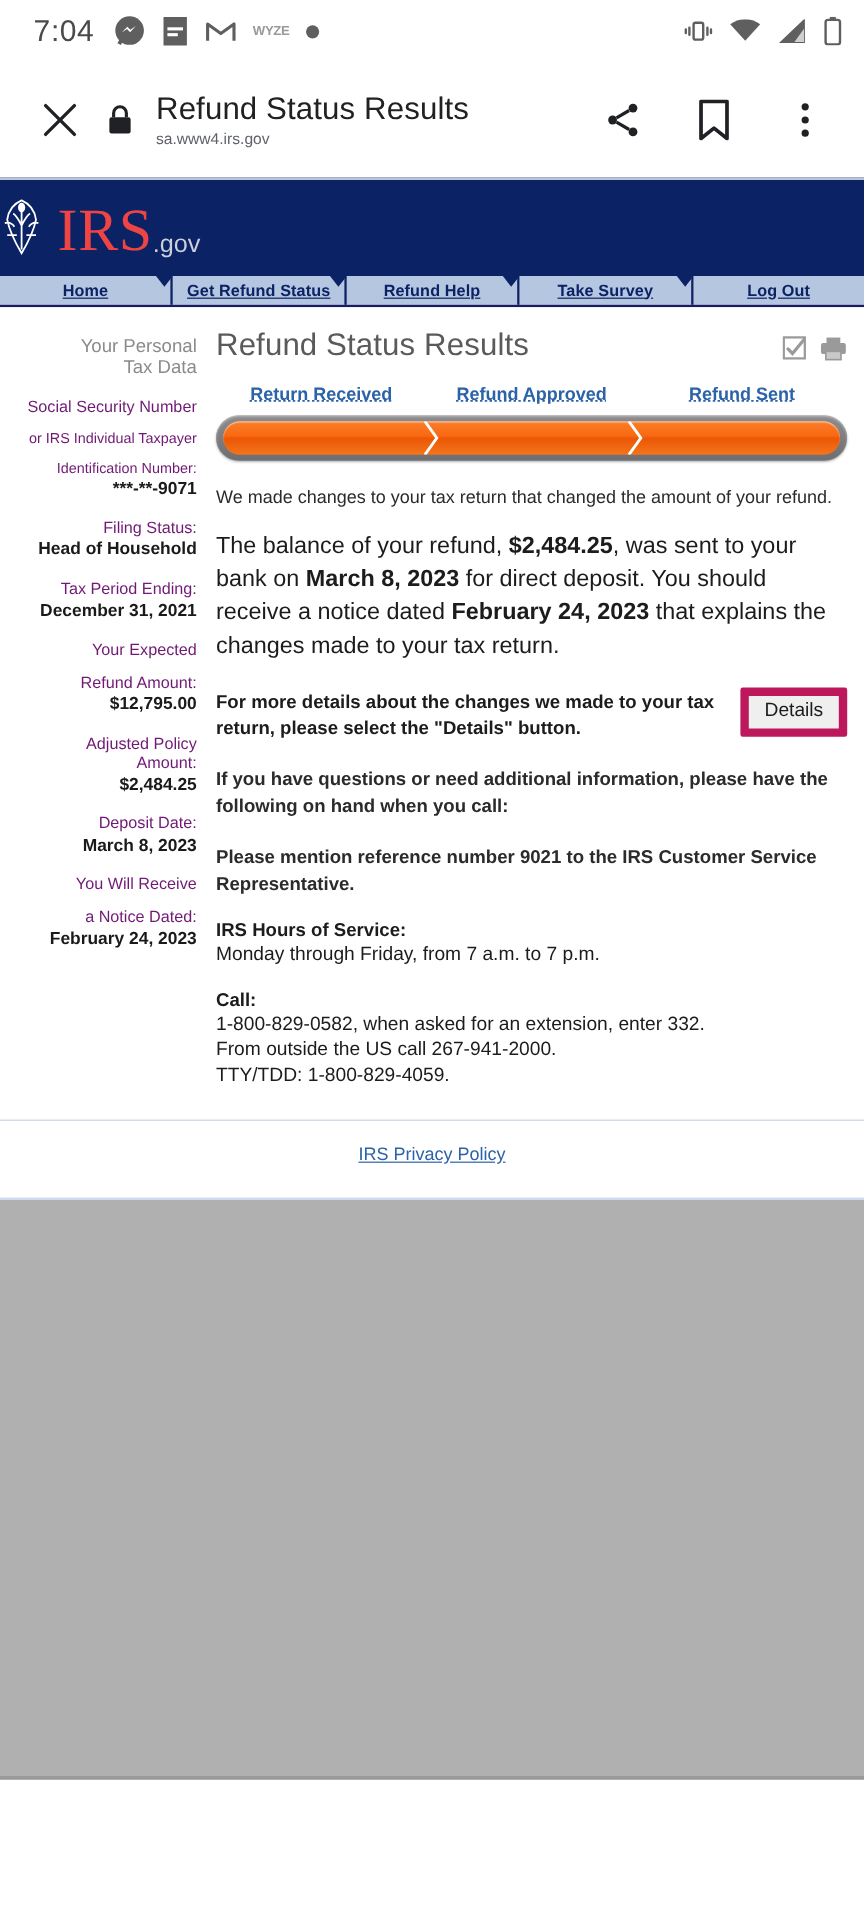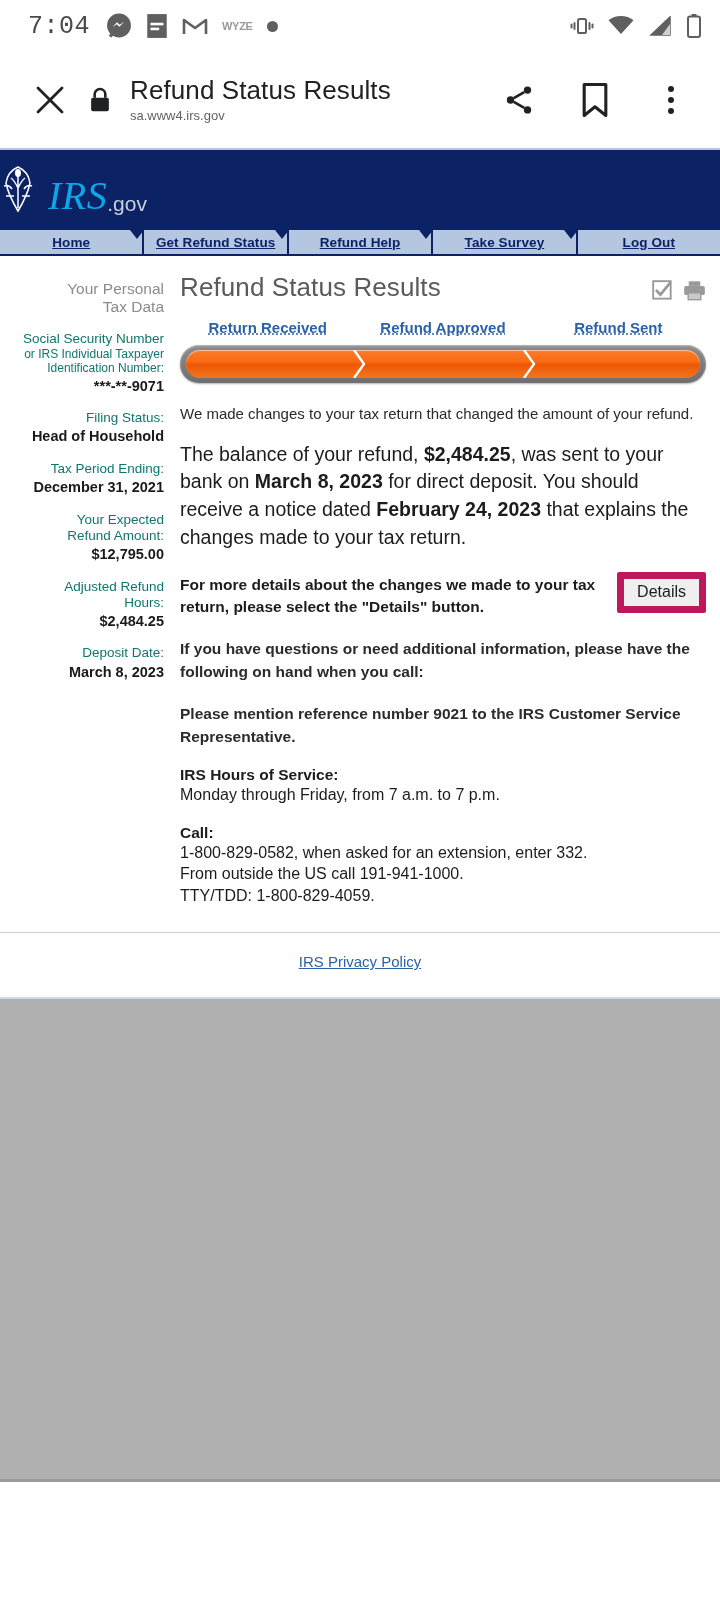--- a/index.html
+++ b/index.html
@@ -13,21 +13,21 @@
 
   
   .statusbar {
     height: 52px; width: 100%;
     display: flex; align-items: center;
     padding: 0 18px 0 28px;
     background: #ffffff;
   }
   .status-clock {
     font-size: 25px; color: #4a4a4a; letter-spacing: .5px;
-    font-family: Liberation Mono, monospace;
+    font-family: Liberation Sans, sans-serif;
   }
   .status-left-icons { display: flex; align-items: center; gap: 14px; margin-left: 16px; }
   .status-right-icons { margin-left: auto; display: flex; align-items: center; gap: 14px; }
   .sicon { display: inline-flex; align-items: center; justify-content: center; }
   .wyze-txt { font-size: 11px; color: #9a9a9a; letter-spacing: -.3px; font-weight: bold; }
   .dot-ic { width: 11px; height: 11px; border-radius: 50%; background: #5f5f5f; }
 
   
   .cct {
     height: 96px; display: flex; align-items: center;
@@ -46,22 +46,22 @@
   
   .webview { position: relative; background: #fff; }
   .irs-banner {
     height: 82px; background: #0b2265; position: relative;
     display: flex; align-items: center; padding-left: 0px;
     border-top: 2px solid #b9c4d8;
   }
   .irs-logo-wrap { display: flex; align-items: flex-end; margin-left: -6px; }
   .irs-seal { width: 48px; height: 52px; margin-right: 6px; }
   .irs-word {
-    font-family: "Liberation Serif", serif; font-size: 40px; color: #0ea5e9;
-    letter-spacing: .5px; line-height: 1; font-style: italic;
+    font-family: "Liberation Serif", serif; font-size: 50px; color: #ef4444;
+    letter-spacing: .5px; line-height: 1;
   }
   .irs-gov { font-family: "Liberation Sans", sans-serif; font-size: 21px; color: #c9cfdb; }
 
   .navbar {
     display: flex; height: 26px; background: #be185d;
     border-bottom: 2px solid #0b2265;
   }
   .navtab {
     flex: 1; background: #b4c6e0; position: relative;
     display: flex; align-items: center; justify-content: center;
@@ -78,21 +78,21 @@
     border-top: 9px solid #0b2265;
   }
   .navtab:last-child::before { display: none; }
 
   .page-body { display: flex; padding: 16px 0 0 0; background: #fff; }
 
   
   .sidebar { width: 172px; padding: 8px 8px 0 22px; text-align: right; flex-shrink: 0; }
   .sb-head { font-size: 15.5px; color: #8b8b8b; line-height: 1.18; margin-bottom: 14px; }
   .sb-block { margin-bottom: 14px; }
-  .sb-label { font-size: 13.5px; color: #0f766e; line-height: 1.2; }
+  .sb-label { font-size: 13.5px; color: #701a75; line-height: 1.2; margin-top: 11px; }
   .sb-label.small { font-size: 12px; }
   .sb-value { font-size: 14.5px; color: #1a1a1a; font-weight: bold; line-height: 1.35; margin-top: 1px; }
 
   
   .main { flex: 1; padding: 0 14px 0 8px; min-width: 0; }
   .main-head { display: flex; align-items: flex-start; }
   .main-title { font-size: 26px; color: #5a5a5a; font-weight: normal; letter-spacing: .1px; }
   .head-icons { margin-left: auto; display: flex; align-items: center; gap: 10px; padding-top: 8px; }
 
   
@@ -307,29 +307,34 @@
           <div class="sb-value">December 31, 2021</div>
         </div>
 
         <div class="sb-block">
           <div class="sb-label">Your Expected</div>
           <div class="sb-label">Refund Amount:</div>
           <div class="sb-value">$12,795.00</div>
         </div>
 
         <div class="sb-block">
-          <div class="sb-label">Adjusted Refund Hours:</div>
+          <div class="sb-label">Adjusted Policy Amount:</div>
           <div class="sb-value">$2,484.25</div>
         </div>
 
         <div class="sb-block">
           <div class="sb-label">Deposit Date:</div>
           <div class="sb-value">March 8, 2023</div>
         </div>
 
+        <div class="sb-block">
+          <div class="sb-label">You Will Receive</div>
+          <div class="sb-label">a Notice Dated:</div>
+          <div class="sb-value">February 24, 2023</div>
+        </div>
       </aside>
 
       <main class="main">
         <div class="main-head">
           <h1 class="main-title">Refund Status Results</h1>
           <div class="head-icons">
             <span>
               <svg width="21" height="21" viewBox="0 0 18 18">
                   <rect x="1" y="1" width="15" height="15" stroke="#9a9a9a" stroke-width="1.6" fill="none"></rect>
                   <path d="M4 9.2l3.2 3.4L15.5 2.5" stroke="#9a9a9a" stroke-width="2.3" fill="none" stroke-linecap="round"></path>
@@ -382,21 +387,21 @@
         <p class="para bold"><span>Please mention reference number </span><b>9021</b><span> to the IRS Customer Service Representative.</span></p>
 
         <div class="callinfo">
           <div class="hd">IRS Hours of Service:</div>
           <div class="ln">Monday through Friday, from 7 a.m. to 7 p.m.</div>
         </div>
 
         <div class="callinfo">
           <div class="hd">Call:</div>
           <div class="ln">1-800-829-0582, when asked for an extension, enter 332.</div>
-          <div class="ln">From outside the US call 191-941-1000.</div>
+          <div class="ln">From outside the US call 267-941-2000.</div>
           <div class="ln">TTY/TDD: 1-800-829-4059.</div>
         </div>
       </main>
     </div>
 
     <div class="footer-div"></div>
     <div class="footer">
       <a>IRS Privacy Policy</a>
     </div>
     <div class="footer-div2"></div>

